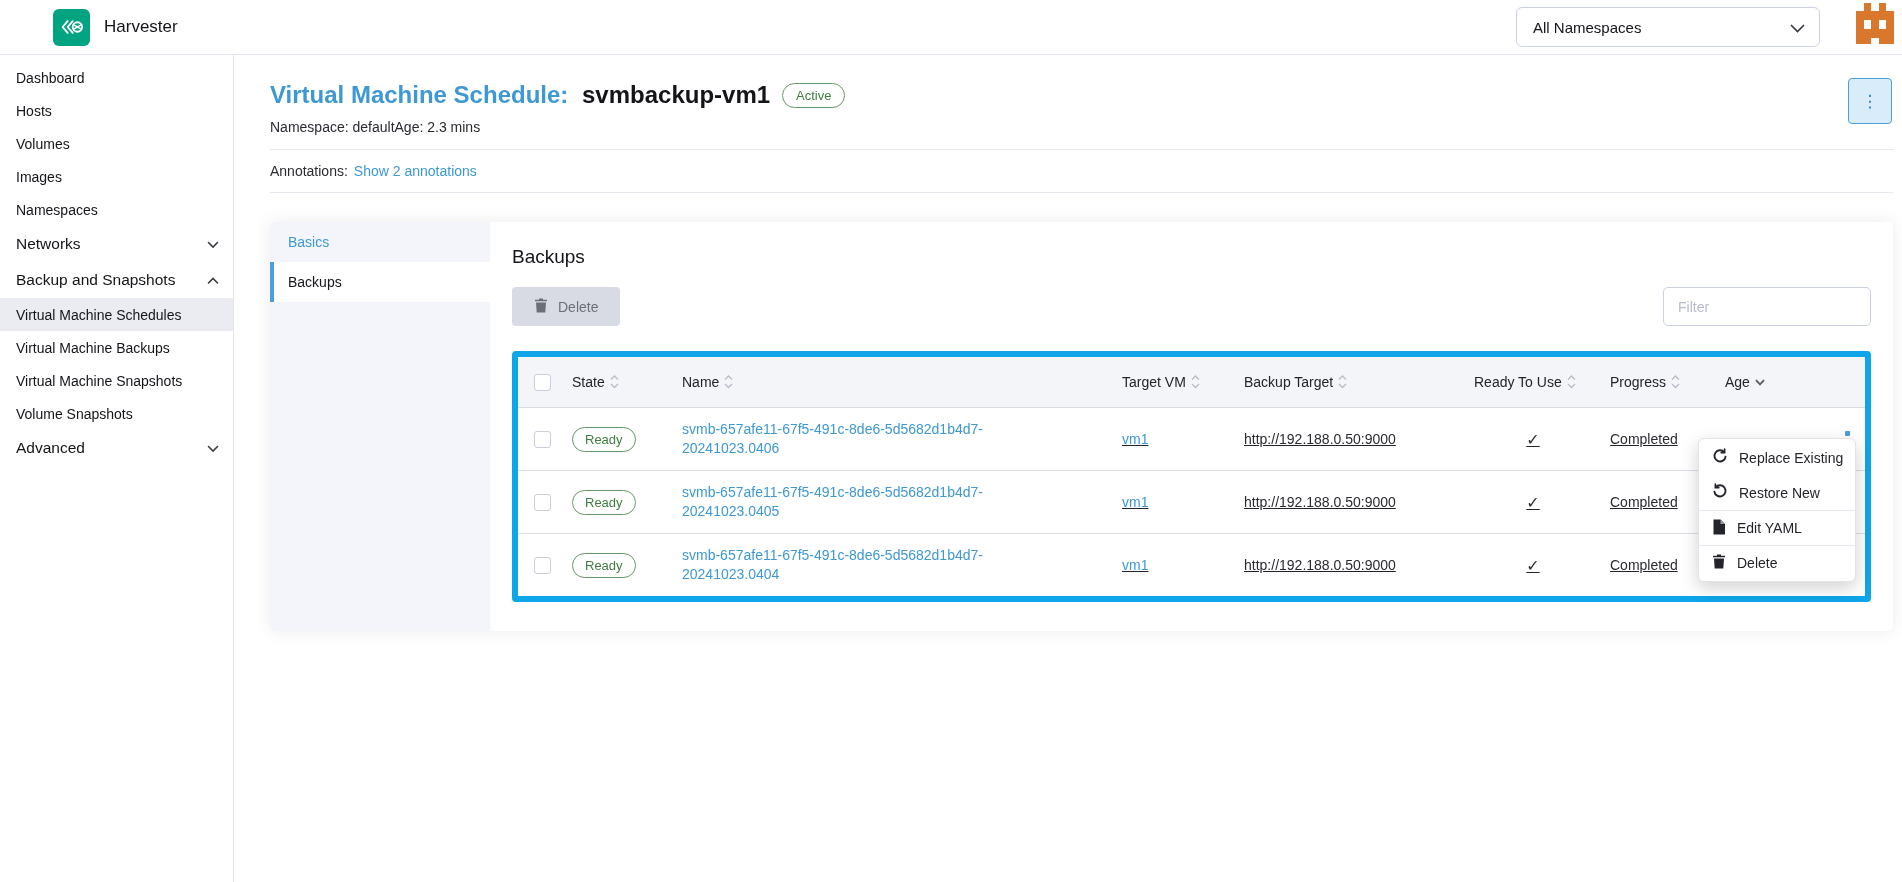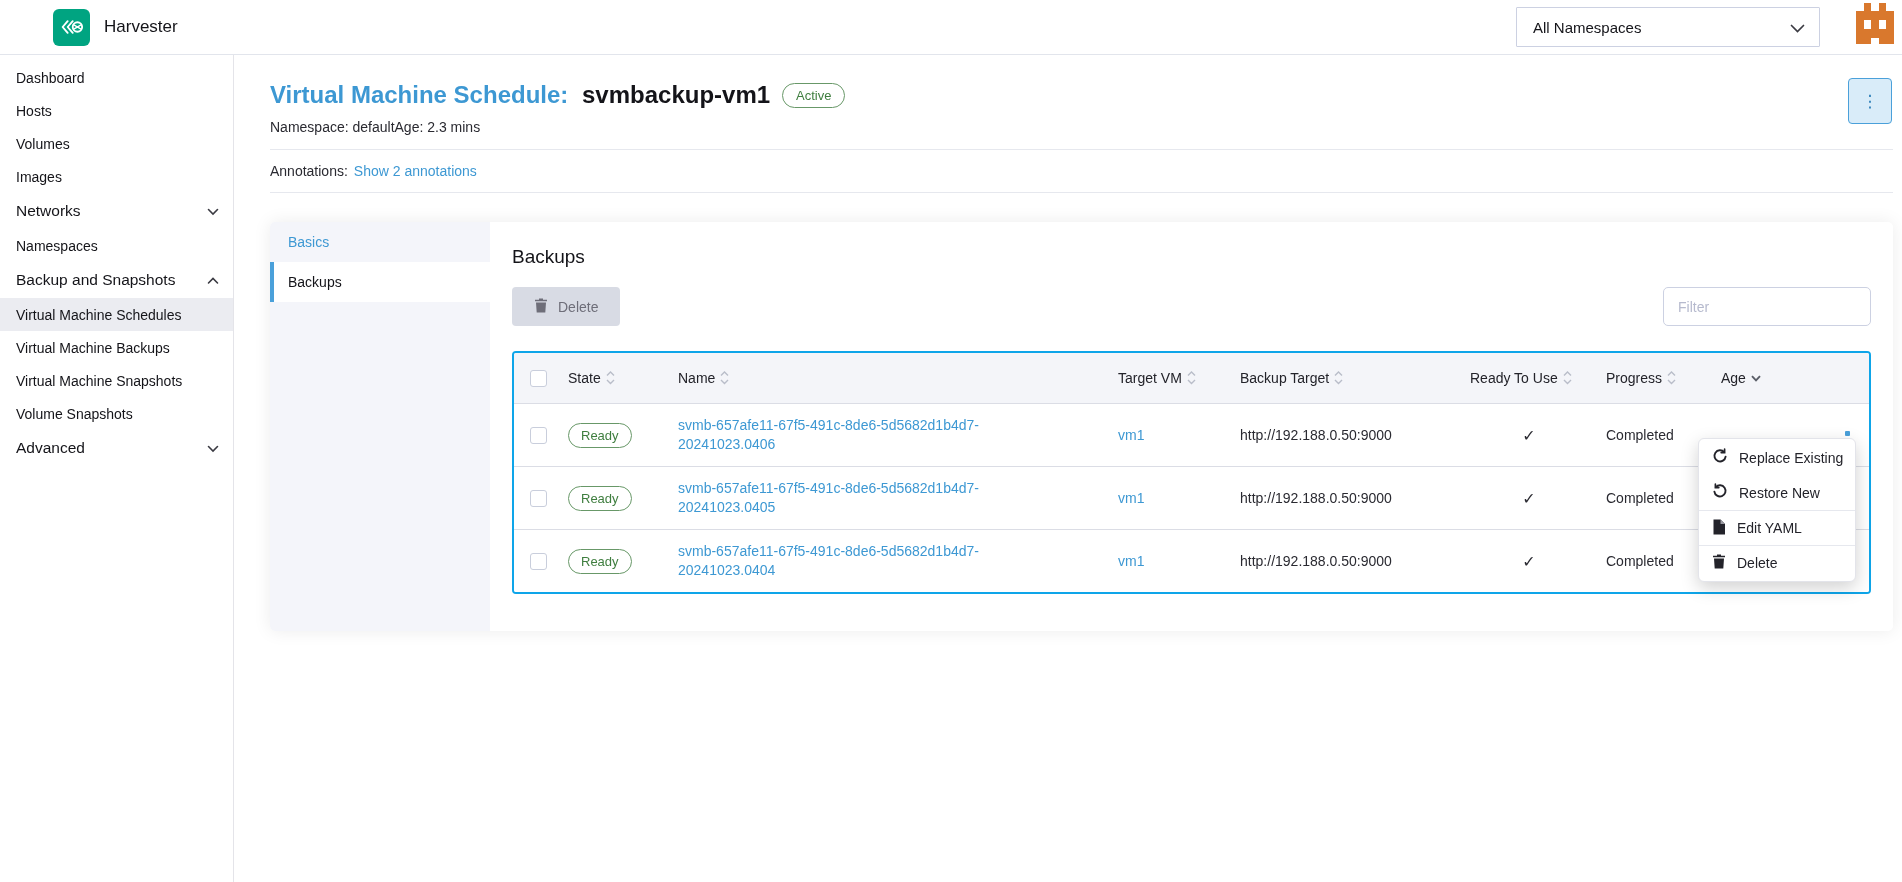--- a/index.html
+++ b/index.html
@@ -7,21 +7,21 @@
     font-family:"Liberation Sans", sans-serif; color:#23232a; }
 
   
   .app-header { position:absolute; left:0; top:0; width:1902px; height:55px;
     background:#fff; border-bottom:1px solid #e2e5ec; display:flex; align-items:center; z-index:30;padding-left:43px; }
   .brand { display:flex; align-items:center; gap:14px; padding-left:10px; cursor:pointer; }
   .logo-box { width:37px; height:37px; border-radius:6px; background:#00a481;
     display:flex; align-items:center; justify-content:center; }
   .app-name { font-size:17px; color:#141419; }
   .header-right { margin-left:auto; display:flex; align-items:center; }
-  .ns-select { width:304px; height:40px; border:1px solid #ccd1e2; border-radius:1px;
+  .ns-select { width:304px; height:40px; border:1px solid #ccd1e2; border-radius:6px;
     display:flex; align-items:center; padding:0 14px 0 16px; font-size:15px; color:#141419;
     background:#fff; cursor:pointer; }
   .ns-select .chev { margin-left:auto; }
   .avatar { width:38px; height:41px; margin:0 8px 0 36px; margin-top:-8px; overflow:hidden; }
   .avatar .px-grid { display:grid; grid-template-columns:repeat(5,1fr); grid-template-rows:repeat(5,1fr);
     width:38px; height:44px; }
   .avatar .px { background:#fff; }
   .avatar .px.on { background:#d9782d; }
 
   
@@ -66,21 +66,21 @@
   .section-heading { font-size:19px; color:#141419; font-weight:500; }
   .toolbar { margin-top:19px; display:flex; align-items:center; justify-content:space-between; }
   .btn-delete { height:39px; padding:0 22px; background:#d8dbe4; color:#6e6e79; border:none;
     border-radius:4px; font-size:14px; display:flex; align-items:center; gap:10px; cursor:not-allowed;
     font-family:"Liberation Sans",sans-serif; }
   .filter-input { width:208px; height:39px; border:1px solid #ccd1e2; border-radius:5px;
     padding:0 14px; font-size:14px; color:#23232a; outline:none; font-family:"Liberation Sans",sans-serif; }
   .filter-input::placeholder { color:#b6bace; }
 
   
-  .table-wrap { margin-top:25px; border:2px solid #0ea5e9; border-radius:4px; overflow:hidden; }
+  .table-wrap { margin-top:25px; border:6px solid #0ea5e9; border-radius:4px; overflow:hidden;text-decoration:underline; }
   table { width:100%; border-collapse:separate; border-spacing:0; table-layout:fixed; }
   thead th { background:#f4f5f9; height:50px; font-weight:400; font-size:14px; color:#23232a;
     text-align:left; padding:0 8px 0 10px; cursor:pointer; }
   thead th .hlab { display:inline-flex; align-items:center; gap:5px; }
   tbody td { height:63px; border-top:1px solid #dbdde5; padding:0 8px 0 10px; font-size:14px;
     color:#2a2a31; background:#fff; vertical-align:middle; }
   .cb { display:inline-block; width:17px; height:17px; border:1px solid #c9cedc; border-radius:3px;
     background:#fff; cursor:pointer; vertical-align:middle; }
   th .cb { margin-left:6px; }
   td .cb { margin-left:6px; }
@@ -164,29 +164,29 @@
     </div>
   <div class="nav-item">
       <span>Hosts</span>
     </div>
   <div class="nav-item">
       <span>Volumes</span>
     </div>
   <div class="nav-item">
       <span>Images</span>
     </div>
+  <div class="nav-item">
+      <span>Namespaces</span>
+    </div>
   <div class="nav-item nav-group">
     <span>Networks</span>
     <span class="chev"><svg width="12" height="8" viewBox="0 0 12 8" fill="none" stroke="#3a3a42" stroke-width="1.6" stroke-linecap="round">
           <path d="M1.5 1.5 L6 6 L10.5 1.5"></path>
         </svg></span>
   </div>
-  <div class="nav-item">
-      <span>Namespaces</span>
-    </div>
   <div class="nav-item nav-group">
     <span>Backup and Snapshots</span>
     <span class="chev"><svg width="12" height="8" viewBox="0 0 12 8" fill="none" stroke="#3a3a42" stroke-width="1.6" stroke-linecap="round">
           <path d="M1.5 6 L6 1.5 L10.5 6"></path>
         </svg></span>
   </div>
   <div class="nav-item active">
       <span>Virtual Machine Schedules</span>
     </div>
   <div class="nav-item">

